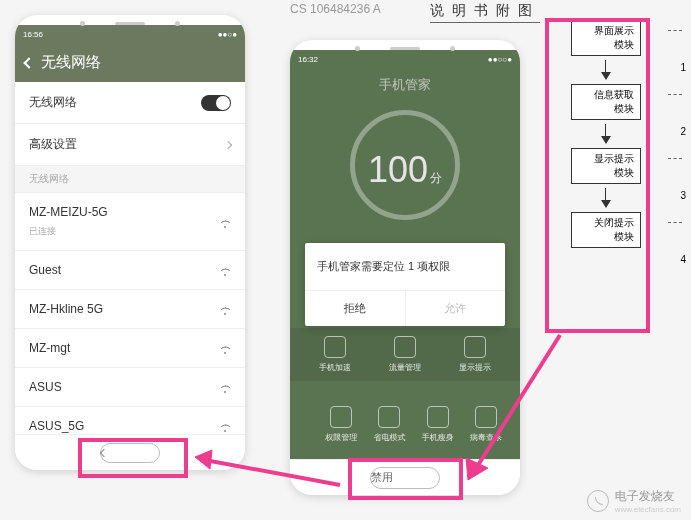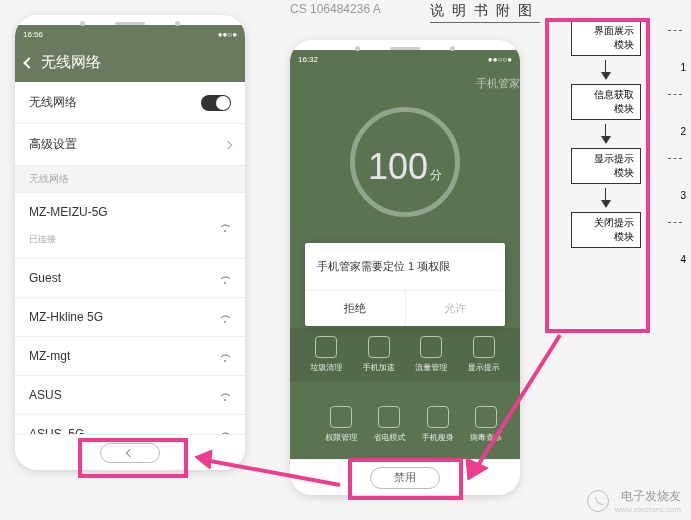--- a/index.html
+++ b/index.html
@@ -83,21 +83,21 @@
       border-bottom: 1px solid #eee;
       font-size: 12px;
       color: #333;
     }
     .settings-row.section-label {
       background: #f5f5f5;
       color: #aaa;
       font-size: 10px;
       padding: 6px 14px;
     }
-    .row-sub { color: #aaa; font-size: 9px; display: block; margin-top: 14px; }
+    .row-sub { color: #aaa; font-size: 9px; display: block; margin-top: 6px; }
     .toggle {
       width: 30px;
       height: 16px;
       background: #333;
       border-radius: 8px;
       position: relative;
     }
     .toggle::after {
       content: '';
       position: absolute;
@@ -153,41 +153,41 @@
       justify-content: center;
       align-items: center;
       background: #fff;
     }
     .home-btn {
       width: 60px;
       height: 20px;
       border: 1.5px solid #bbb;
       border-radius: 11px;
       display: flex;
-      justify-content: center;
+      justify-content: flex-start;
       align-items: center;
     }
     .home-chev {
       width: 6px;
       height: 6px;
       border-left: 1.5px solid #888;
       border-bottom: 1.5px solid #888;
       transform: rotate(45deg);
     }
     
     .manager-screen {
       background: #5a7350;
       height: calc(100% - 28px - 36px);
       position: relative;
       overflow: hidden;
     }
     .manager-title {
-      text-align: right;
+      text-align: center;
       color: rgba(255,255,255,0.6);
-      font-size: 11px;
+      font-size: 13px;
       padding: 8px 0;
     }
     .score-circle {
       width: 110px;
       height: 110px;
       margin: 8px auto;
       border: 5px solid rgba(255,255,255,0.35);
       border-radius: 50%;
       display: flex;
       justify-content: center;
@@ -319,21 +319,20 @@
     
     .watermark {
       position: absolute;
       bottom: 6px;
       right: 10px;
       display: flex;
       align-items: center;
       gap: 6px;
       color: #999;
       font-size: 12px;
-      text-align: right;
     }
     .wm-circle {
       width: 22px;
       height: 22px;
       border: 1.5px solid #bbb;
       border-radius: 50%;
       position: relative;
     }
     .wm-circle::after {
       content: '';
@@ -426,24 +425,20 @@
   </div>
   <div class="manager-screen">
     <div class="manager-title">手机管家</div>
     <div class="score-circle">
       <span class="score-num">100</span>
       <span class="score-unit">分</span>
     </div>
     <div class="grid-row top">
       <div class="grid-item">
           <div class="grid-icon"></div>
-          <span class="grid-label">垃圾清理</span>
-        </div>
-      <div class="grid-item">
-          <div class="grid-icon"></div>
           <span class="grid-label">手机加速</span>
         </div>
       <div class="grid-item">
           <div class="grid-icon"></div>
           <span class="grid-label">流量管理</span>
         </div>
       <div class="grid-item">
           <div class="grid-icon"></div>
           <span class="grid-label">显示提示</span>
         </div>

